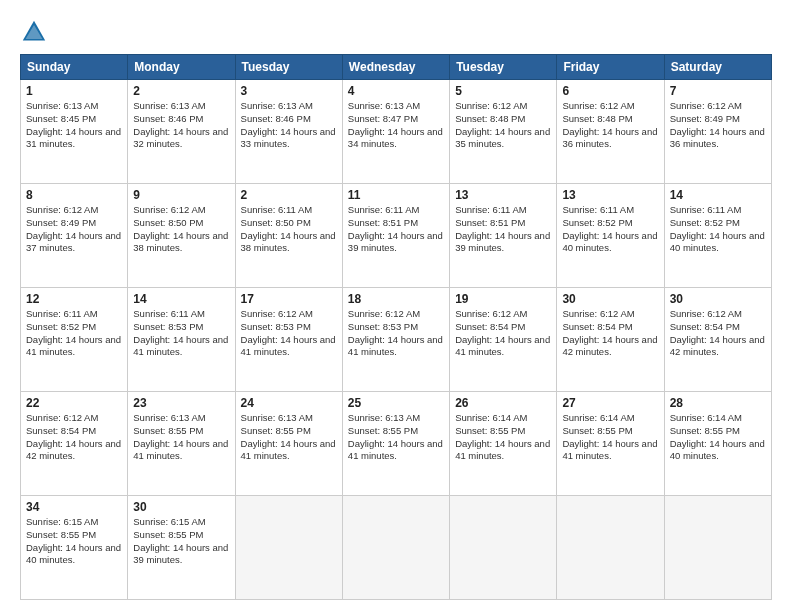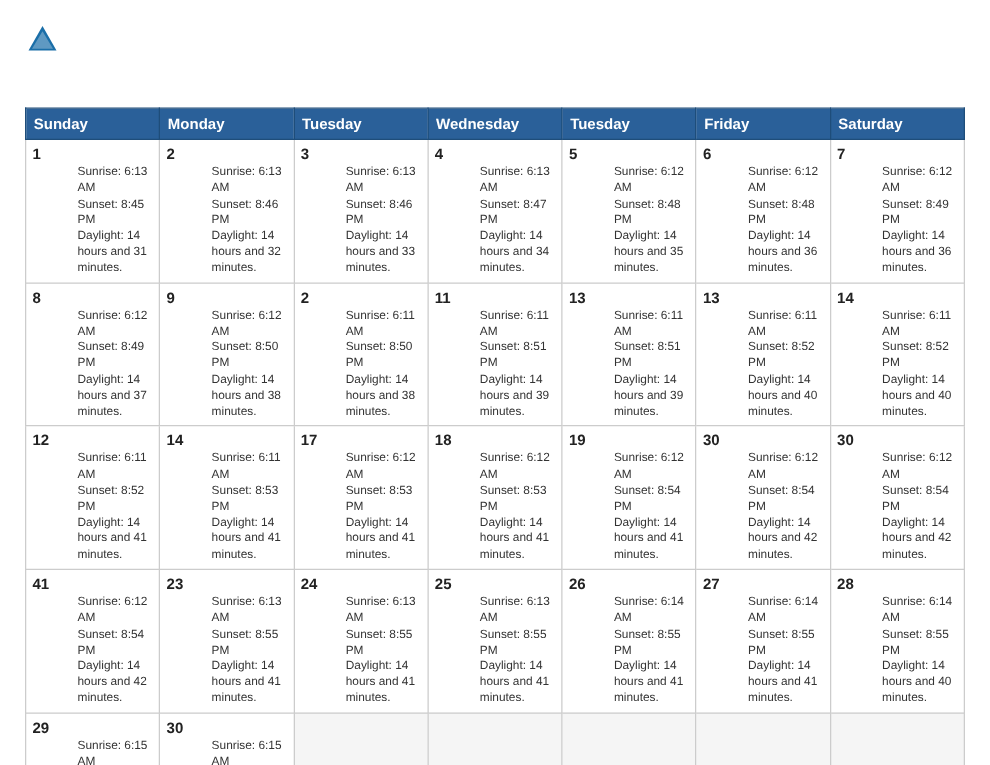--- a/index.html
+++ b/index.html
@@ -9,21 +9,20 @@
       width: 792px;
       height: 612px;
       overflow: hidden;
     }
     .page {
       width: 792px;
       height: 612px;
       padding: 18px 20px 12px 20px;
       display: flex;
       flex-direction: column;
-      gap: 32px;
     }
     .header {
       display: flex;
       justify-content: space-between;
       align-items: flex-start;
       margin-bottom: 8px;
     }
     .logo {
       display: flex;
       align-items: center;
@@ -97,21 +96,20 @@
       font-size: 12px;
       font-weight: bold;
       color: #222;
       display: block;
       margin-bottom: 2px;
     }
     .day-info {
       font-size: 9.5px;
       line-height: 1.35;
       color: #333;
-      margin-left: 36px;
     }
   </style>
 </head>
 <body>
 
 <div class="page">
   <div class="header">
     <div class="logo">
       <svg class="logo-icon" viewBox="0 0 40 40">
         <polygon points="20,4 36,32 4,32" fill="#1a6ea8"></polygon>
@@ -226,21 +224,21 @@
             <span class="day-num">30</span>
             <div class="day-info">Sunrise: 6:12 AM<br>Sunset: 8:54 PM<br>Daylight: 14 hours and 42 minutes.</div>
           </td>
           <td>
             <span class="day-num">30</span>
             <div class="day-info">Sunrise: 6:12 AM<br>Sunset: 8:54 PM<br>Daylight: 14 hours and 42 minutes.</div>
           </td>
         </tr>
         <tr>
           <td>
-            <span class="day-num">41</span>
+            <span class="day-num">22</span>
             <div class="day-info">Sunrise: 6:12 AM<br>Sunset: 8:54 PM<br>Daylight: 14 hours and 42 minutes.</div>
           </td>
           <td>
             <span class="day-num">23</span>
             <div class="day-info">Sunrise: 6:13 AM<br>Sunset: 8:55 PM<br>Daylight: 14 hours and 41 minutes.</div>
           </td>
           <td>
             <span class="day-num">24</span>
             <div class="day-info">Sunrise: 6:13 AM<br>Sunset: 8:55 PM<br>Daylight: 14 hours and 41 minutes.</div>
           </td>
@@ -256,21 +254,21 @@
             <span class="day-num">27</span>
             <div class="day-info">Sunrise: 6:14 AM<br>Sunset: 8:55 PM<br>Daylight: 14 hours and 41 minutes.</div>
           </td>
           <td>
             <span class="day-num">28</span>
             <div class="day-info">Sunrise: 6:14 AM<br>Sunset: 8:55 PM<br>Daylight: 14 hours and 40 minutes.</div>
           </td>
         </tr>
         <tr>
           <td>
-            <span class="day-num">29</span>
+            <span class="day-num">34</span>
             <div class="day-info">Sunrise: 6:15 AM<br>Sunset: 8:55 PM<br>Daylight: 14 hours and 40 minutes.</div>
           </td>
           <td>
             <span class="day-num">30</span>
             <div class="day-info">Sunrise: 6:15 AM<br>Sunset: 8:55 PM<br>Daylight: 14 hours and 39 minutes.</div>
           </td>
           <td class="empty"></td>
           <td class="empty"></td>
           <td class="empty"></td>
           <td class="empty"></td>

